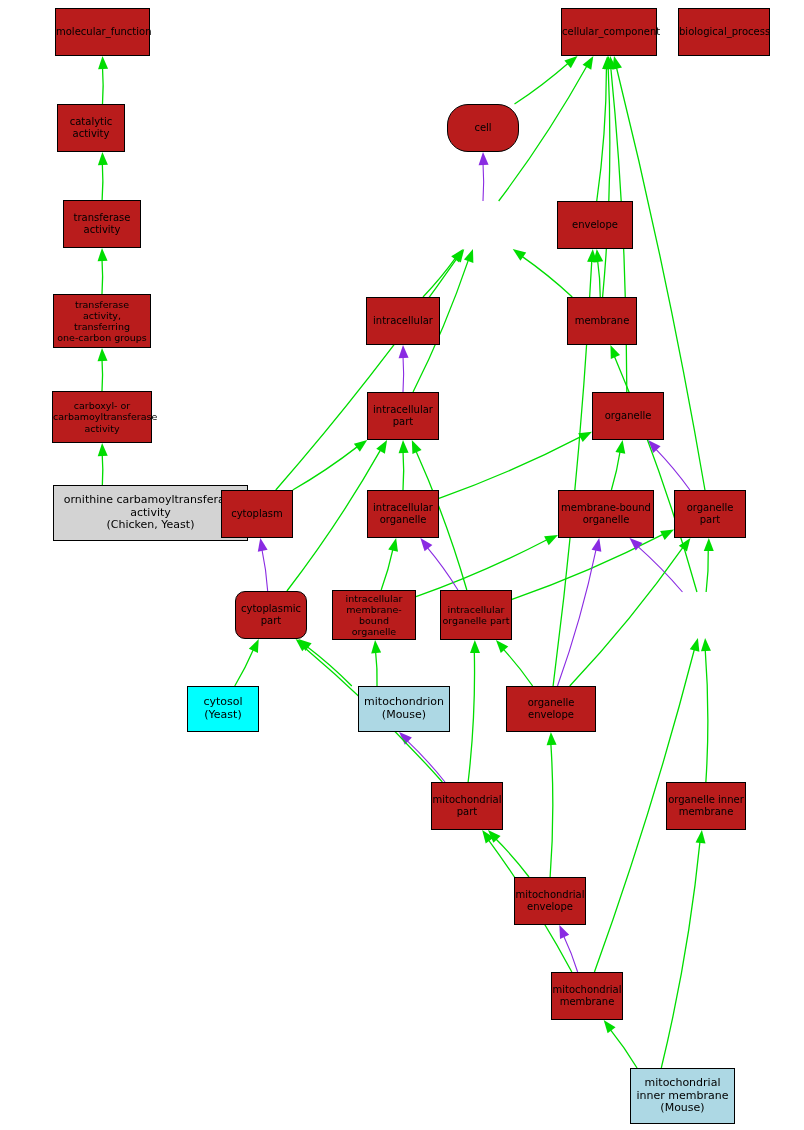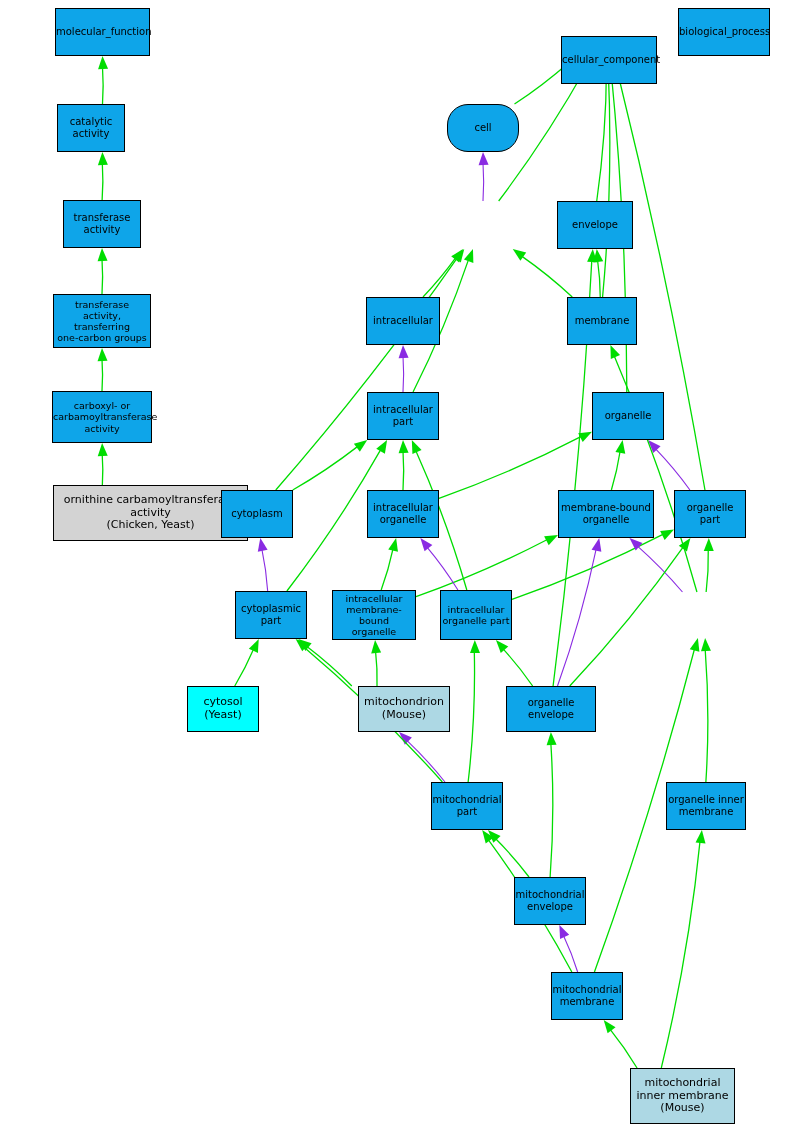--- a/index.html
+++ b/index.html
@@ -24,21 +24,21 @@
     left: 0;
     top: 0;
     width: 804px;
     height: 1130px;
     pointer-events: none;
   }
   .node {
     position: absolute;
     box-sizing: border-box;
     border: 1px solid #000000;
-    background: #0ea5e9;
+    background: #b91c1c;
     display: flex;
     align-items: center;
     justify-content: center;
     text-align: center;
     line-height: 1.18;
     color: #000000;
     white-space: pre-line;
     z-index: 5;
   }
   .node.gray   { background: #d3d3d3; }
@@ -160,36 +160,36 @@
 activity</span></div>
     <div class="node " style="left: 53px; top: 294px; width: 98px; height: 54px; font-size: 9.5px;"><span class="lbl">transferase
 activity, transferring
 one-carbon groups</span></div>
     <div class="node " style="left: 52px; top: 391px; width: 100px; height: 52px; font-size: 9.5px;"><span class="lbl">carboxyl- or
 carbamoyltransferase
 activity</span></div>
     <div class="node gray" style="left: 5px; top: 485px; width: 195px; height: 56px; font-size: 11px; margin-left: 48px;"><span class="lbl">ornithine carbamoyltransferase
 activity
 (Chicken, Yeast)</span></div>
-    <div class="node " style="left: 561px; top: 8px; width: 96px; height: 48px; font-size: 10px; margin-top: 28px;"><span class="lbl">cellular_component</span></div>
+    <div class="node " style="left: 561px; top: 8px; width: 96px; height: 48px; font-size: 10px;"><span class="lbl">cellular_component</span></div>
     <div class="node " style="left: 678px; top: 8px; width: 92px; height: 48px; font-size: 10px;"><span class="lbl">biological_process</span></div>
     <div class="node " style="left: 447px; top: 104px; width: 72px; height: 48px; font-size: 10px; border-radius: 21px;"><span class="lbl">cell</span></div>
     <div class="node " style="left: 557px; top: 201px; width: 76px; height: 48px; font-size: 10px;"><span class="lbl">envelope</span></div>
     <div class="node " style="left: 366px; top: 297px; width: 74px; height: 48px; font-size: 10px;"><span class="lbl">intracellular</span></div>
     <div class="node " style="left: 567px; top: 297px; width: 70px; height: 48px; font-size: 10px;"><span class="lbl">membrane</span></div>
     <div class="node " style="left: 367px; top: 392px; width: 72px; height: 48px; font-size: 10px;"><span class="lbl">intracellular
 part</span></div>
     <div class="node " style="left: 592px; top: 392px; width: 72px; height: 48px; font-size: 10px;"><span class="lbl">organelle</span></div>
     <div class="node " style="left: 221px; top: 490px; width: 72px; height: 48px; font-size: 10px;"><span class="lbl">cytoplasm</span></div>
     <div class="node " style="left: 367px; top: 490px; width: 72px; height: 48px; font-size: 10px;"><span class="lbl">intracellular
 organelle</span></div>
     <div class="node " style="left: 558px; top: 490px; width: 96px; height: 48px; font-size: 10px;"><span class="lbl">membrane-bound
 organelle</span></div>
     <div class="node " style="left: 674px; top: 490px; width: 72px; height: 48px; font-size: 10px;"><span class="lbl">organelle part</span></div>
-    <div class="node " style="left: 235px; top: 591px; width: 72px; height: 48px; font-size: 10px;"><span class="lbl">cytoplasmic
+    <div class="node " style="left: 235px; top: 591px; width: 72px; height: 48px; font-size: 10px; border-radius: 10px;"><span class="lbl">cytoplasmic
 part</span></div>
     <div class="node " style="left: 332px; top: 590px; width: 84px; height: 50px; font-size: 9.5px;"><span class="lbl">intracellular
 membrane-bound
 organelle</span></div>
     <div class="node " style="left: 440px; top: 590px; width: 72px; height: 50px; font-size: 9.5px;"><span class="lbl">intracellular
 organelle part</span></div>
     <div class="node cyan" style="left: 187px; top: 686px; width: 72px; height: 46px; font-size: 11px;"><span class="lbl">cytosol
 (Yeast)</span></div>
     <div class="node steel" style="left: 332px; top: 686px; width: 92px; height: 46px; font-size: 11px;"><span class="lbl">mitochondrion
 (Mouse)</span></div>

